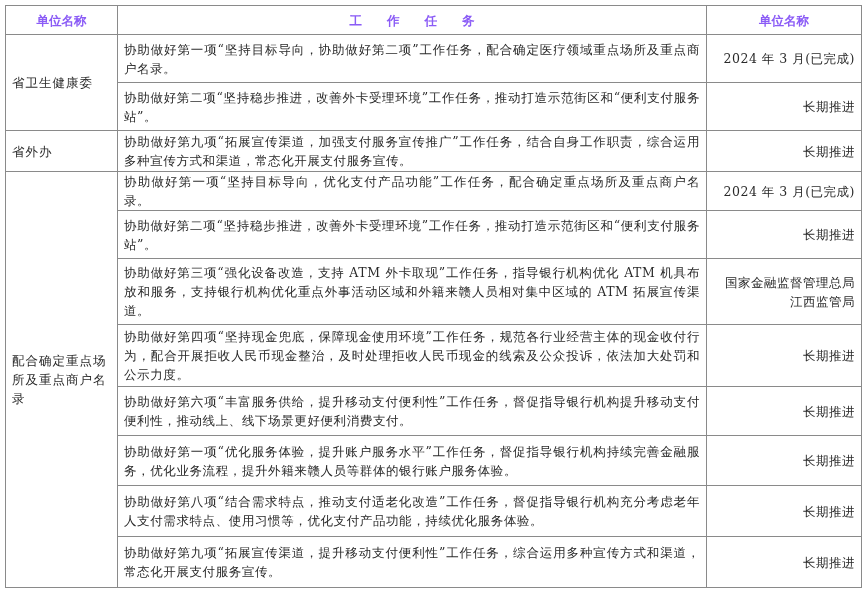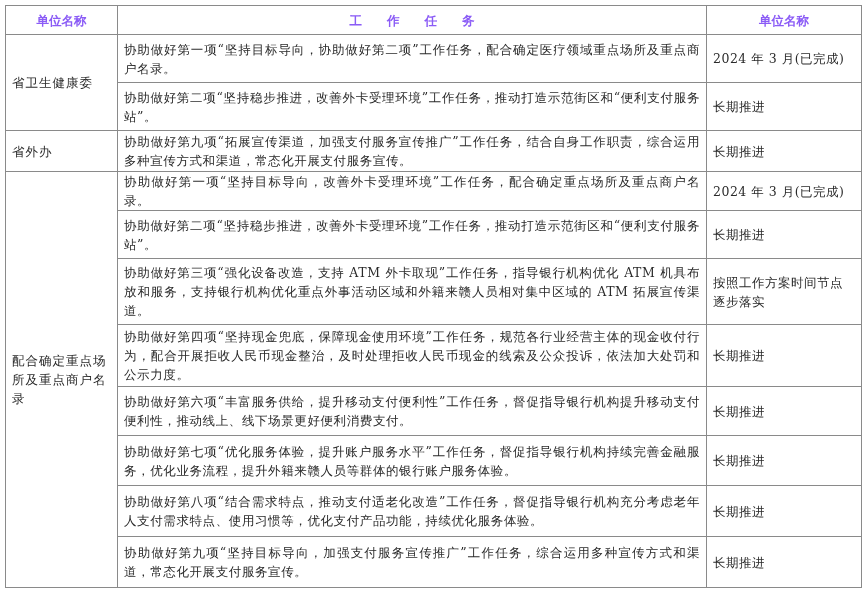--- a/index.html
+++ b/index.html
@@ -4,21 +4,21 @@
 <style>
   html, body { margin:0; padding:0; background:#ffffff; }
   body { width:864px; height:599px; overflow:hidden; position:relative;
          font-family: "DejaVu Serif", "Liberation Serif", serif; color:#2a2a2a; }
   table.tasks { position:absolute; left:5px; top:5px; width:856px; border-collapse:collapse;
                 table-layout:fixed; border:1.5px solid #555; }
   table.tasks th, table.tasks td { border:1px solid #8a8a8a; padding:0 6px; font-size:12.5px; line-height:19px; }
   table.tasks th { height:28px; font-family:"DejaVu Sans","Liberation Sans",sans-serif; font-weight:bold; font-size:12.5px; text-align:center; color:#8b5cf6; }
   td.unit { text-align:left; vertical-align:middle; letter-spacing:1px; }
   td.task { text-align:justify; vertical-align:middle; letter-spacing:0.6px; padding:4px 5px 5px 5px; }
-  td.time { text-align:left; vertical-align:middle; letter-spacing:0.5px; }
+  td.time { text-align:right; vertical-align:middle; letter-spacing:0.5px; }
   .col-unit { width:112px; } .col-task { width:589px; } .col-time { width:155px; }
 </style>
 </head>
 <body>
 
 <table class="tasks">
   <colgroup>
       <col class="col-unit">
       <col class="col-task">
       <col class="col-time">
@@ -43,45 +43,45 @@
     </tr>
 
     <tr style="height:41px">
       <td class="unit">省外办</td>
       <td class="task">协助做好第九项“拓展宣传渠道，加强支付服务宣传推广”工作任务，结合自身工作职责，综合运用多种宣传方式和渠道，常态化开展支付服务宣传。</td>
       <td class="time">长期推进</td>
     </tr>
 
     <tr style="height:33px">
       <td class="unit" rowspan="8">配合确定重点场所及重点商户名录</td>
-      <td class="task">协助做好第一项“坚持目标导向，改善外卡受理环境”工作任务，配合确定重点场所及重点商户名录。</td>
+      <td class="task">协助做好第一项“坚持目标导向，优化支付产品功能”工作任务，配合确定重点场所及重点商户名录。</td>
       <td class="time">2024 年 3 月(已完成)</td>
     </tr>
     <tr style="height:48px">
       <td class="task">协助做好第二项“坚持稳步推进，改善外卡受理环境”工作任务，推动打造示范街区和“便利支付服务站”。</td>
       <td class="time">长期推进</td>
     </tr>
     <tr style="height:66px">
       <td class="task">协助做好第三项“强化设备改造，支持 ATM 外卡取现”工作任务，指导银行机构优化 ATM 机具布放和服务，支持银行机构优化重点外事活动区域和外籍来赣人员相对集中区域的 ATM 拓展宣传渠道。</td>
-      <td class="time">按照工作方案时间节点逐步落实</td>
+      <td class="time">国家金融监督管理总局江西监管局</td>
     </tr>
     <tr style="height:62px">
       <td class="task">协助做好第四项“坚持现金兜底，保障现金使用环境”工作任务，规范各行业经营主体的现金收付行为，配合开展拒收人民币现金整治，及时处理拒收人民币现金的线索及公众投诉，依法加大处罚和公示力度。</td>
       <td class="time">长期推进</td>
     </tr>
     <tr style="height:49px">
       <td class="task">协助做好第六项“丰富服务供给，提升移动支付便利性”工作任务，督促指导银行机构提升移动支付便利性，推动线上、线下场景更好便利消费支付。</td>
       <td class="time">长期推进</td>
     </tr>
     <tr style="height:50px">
-      <td class="task">协助做好第七项“优化服务体验，提升账户服务水平”工作任务，督促指导银行机构持续完善金融服务，优化业务流程，提升外籍来赣人员等群体的银行账户服务体验。</td>
+      <td class="task">协助做好第一项“优化服务体验，提升账户服务水平”工作任务，督促指导银行机构持续完善金融服务，优化业务流程，提升外籍来赣人员等群体的银行账户服务体验。</td>
       <td class="time">长期推进</td>
     </tr>
     <tr style="height:51px">
       <td class="task">协助做好第八项“结合需求特点，推动支付适老化改造”工作任务，督促指导银行机构充分考虑老年人支付需求特点、使用习惯等，优化支付产品功能，持续优化服务体验。</td>
       <td class="time">长期推进</td>
     </tr>
     <tr style="height:51px">
-      <td class="task">协助做好第九项“坚持目标导向，加强支付服务宣传推广”工作任务，综合运用多种宣传方式和渠道，常态化开展支付服务宣传。</td>
+      <td class="task">协助做好第九项“拓展宣传渠道，提升移动支付便利性”工作任务，综合运用多种宣传方式和渠道，常态化开展支付服务宣传。</td>
       <td class="time">长期推进</td>
     </tr>
   </tbody>
 </table>
 
 </body></html>

